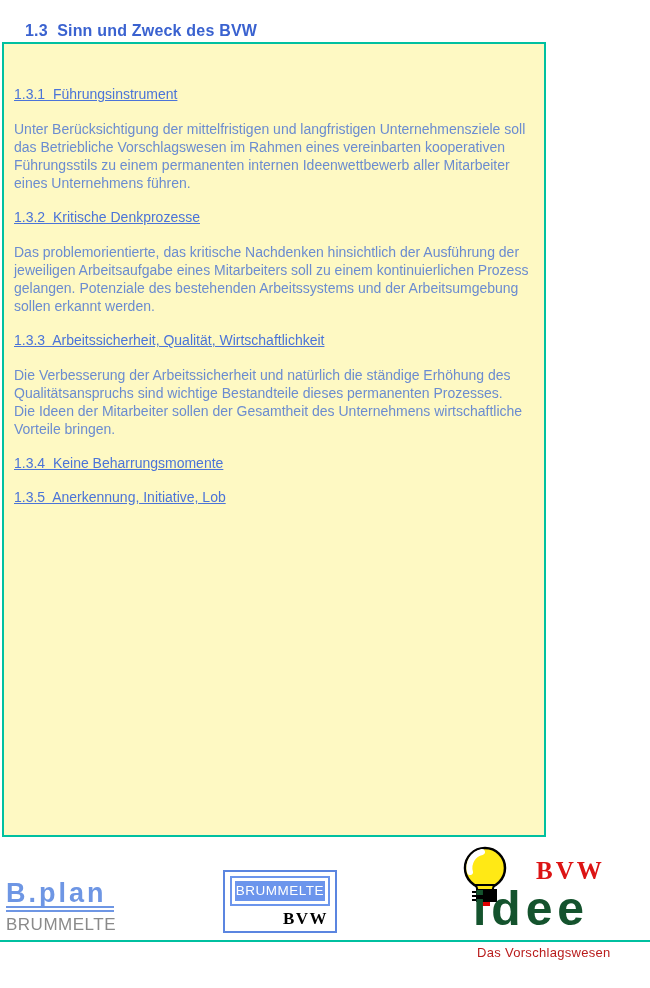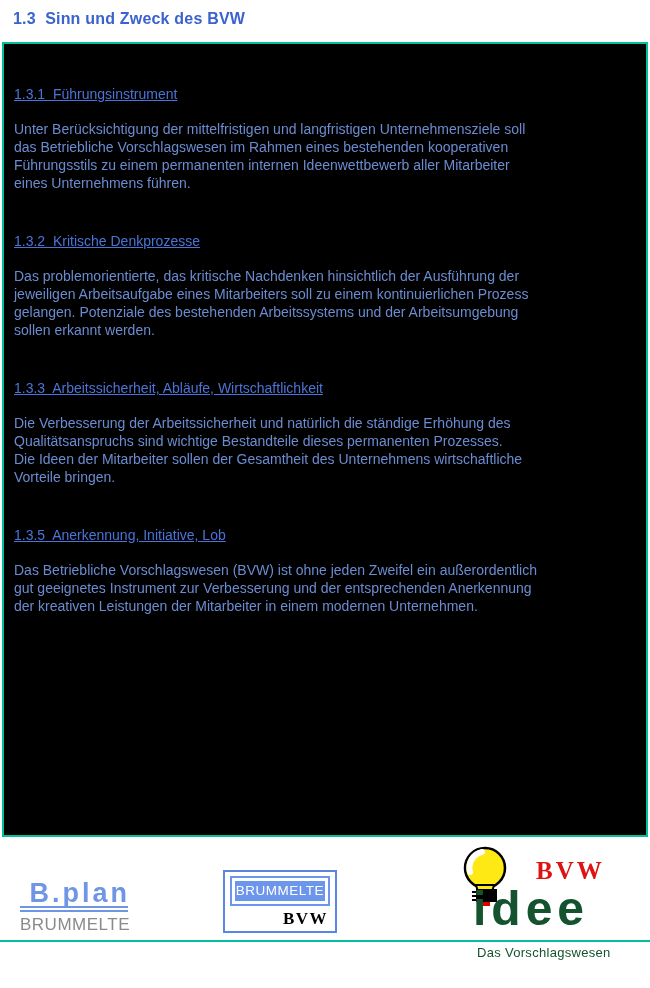--- a/index.html
+++ b/index.html
@@ -8,37 +8,37 @@
     width: 650px; height: 988px;
     background: #ffffff;
     font-family: "Liberation Sans", sans-serif;
     position: relative;
     overflow: hidden;
   }
 
   
   .page-title {
     position: absolute; left: 9px; top: 6px;
-    margin: 4px;
+    margin: 16px;
     font-size: 16px; font-weight: bold;
     color: #3A62D0;
     white-space: pre;
     letter-spacing: 0.2px;
   }
 
   
   .content-box {
     position: absolute;
     left: 2px; top: 42px;
-    width: 646px; height: 795px;
+    width: 544px; height: 795px;
     border: 2px solid #00C0A0;
     padding: 41px 8px 0 10px;
-    background: #000000;
-  }
-  .section + .section { margin-top: 40px; }
+    background: #fef9c3;
+  }
+  .section + .section { margin-top: 16px; }
   .section-heading {
     display: inline-block;
     margin: 0;
     font-size: 14px; font-weight: normal;
     color: #4B74D8;
     text-decoration: underline;
     white-space: pre;
     line-height: 18px;
     cursor: pointer;
   }
@@ -51,21 +51,21 @@
   }
 
   
   .footer-divider {
     position: absolute; left: 0; top: 940px;
     width: 650px; height: 2px;
     background: #00C0A0;
   }
 
   
-  .bplan-logo { position: absolute; left: 20px; top: 881px; text-align: right; }
+  .bplan-logo { position: absolute; left: 6px; top: 881px; }
   .bplan-word {
     font-size: 27px; font-weight: bold;
     color: #6E96E4;
     letter-spacing: 3px;
     line-height: 24px;
     font-stretch: condensed;
   }
   .bplan-underline {
     width: 108px; height: 6px;
     border-top: 2px solid #6E96E4;
@@ -121,63 +121,61 @@
   .idee-word {
     position: absolute; left: 473px; top: 884px;
     font-size: 48px; font-weight: bold;
     color: #14532d;
     letter-spacing: 5px;
     line-height: 50px;
   }
   .idee-caption {
     position: absolute; left: 477px; top: 945px;
     font-size: 13px;
-    color: #14532d;
+    color: #b91c1c;
     letter-spacing: 0.3px;
   }
 </style>
 </head>
 <body>
 
 <h1 class="page-title">1.3  Sinn und Zweck des BVW</h1>
 
 <div class="content-box">
 
   <div class="section">
     <span class="section-heading">1.3.1  Führungsinstrument</span>
     <p class="section-body">Unter Berücksichtigung der mittelfristigen und langfristigen Unternehmensziele soll
-das Betriebliche Vorschlagswesen im Rahmen eines bestehenden kooperativen
+das Betriebliche Vorschlagswesen im Rahmen eines vereinbarten kooperativen
 Führungsstils zu einem permanenten internen Ideenwettbewerb  aller Mitarbeiter
 eines Unternehmens führen.</p>
   </div>
 
   <div class="section">
     <span class="section-heading">1.3.2  Kritische Denkprozesse</span>
     <p class="section-body">Das problemorientierte, das kritische Nachdenken hinsichtlich der Ausführung der
 jeweiligen Arbeitsaufgabe eines Mitarbeiters soll zu einem kontinuierlichen Prozess
 gelangen. Potenziale des bestehenden Arbeitssystems und der Arbeitsumgebung
 sollen erkannt werden.</p>
   </div>
 
   <div class="section">
-    <span class="section-heading">1.3.3  Arbeitssicherheit, Abläufe, Wirtschaftlichkeit</span>
+    <span class="section-heading">1.3.3  Arbeitssicherheit, Qualität, Wirtschaftlichkeit</span>
     <p class="section-body">Die Verbesserung der Arbeitssicherheit und natürlich die ständige Erhöhung des
 Qualitätsanspruchs sind wichtige Bestandteile dieses permanenten Prozesses.
 Die Ideen der Mitarbeiter sollen der Gesamtheit des Unternehmens wirtschaftliche
 Vorteile bringen.</p>
   </div>
 
   <div class="section">
+    <span class="section-heading">1.3.4  Keine Beharrungsmomente</span>
   </div>
 
   <div class="section">
     <span class="section-heading">1.3.5  Anerkennung, Initiative, Lob</span>
-    <p class="section-body">Das Betriebliche Vorschlagswesen (BVW) ist ohne jeden Zweifel ein außerordentlich
-gut geeignetes Instrument zur Verbesserung und der entsprechenden Anerkennung
-der kreativen Leistungen der Mitarbeiter in einem modernen Unternehmen.</p>
   </div>
 
 </div>
 
 <div>
 
   <div class="bplan-logo">
     <div class="bplan-word">B.plan</div>
     <div class="bplan-underline"></div>
     <div class="bplan-company">BRUMMELTE</div>

